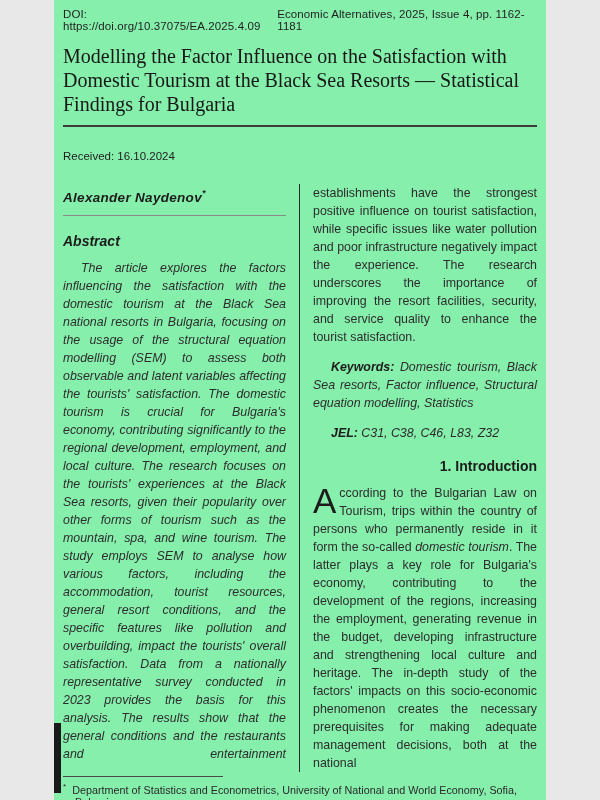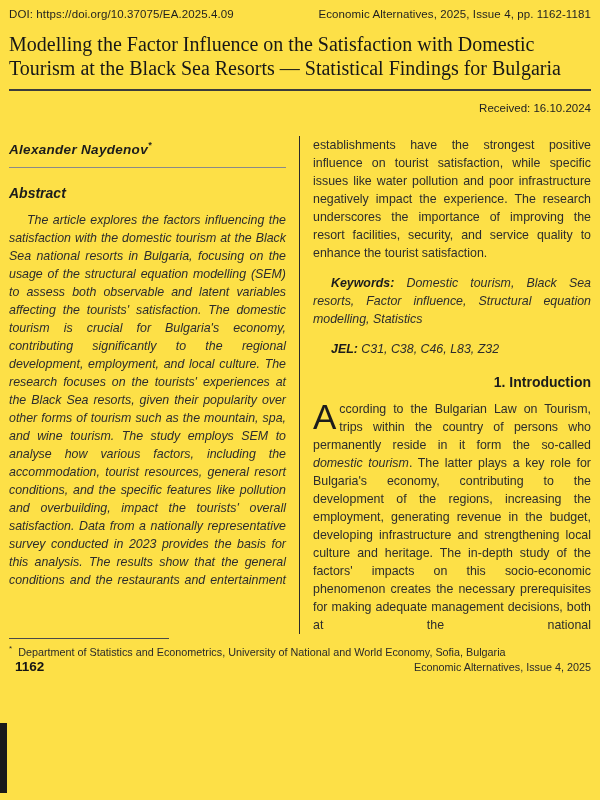--- a/index.html
+++ b/index.html
@@ -1,22 +1,22 @@
 <!DOCTYPE html>
 <html><head>
 <meta charset="utf-8">
 <style>
   * { margin: 0; padding: 0; box-sizing: border-box; }
   html, body { background: #e8e8e8; }
   .page {
     position: relative;
-    width: 600px;
+    width: 492px;
     height: 800px;
     margin: 0 auto;
-    background: #fde047;
+    background: #86efac;
     color: #262626;
     font-family: "Liberation Sans", sans-serif;
     overflow: hidden;
     padding: 8px 9px 0 9px;
   }
   .header-row {
     display: flex;
     justify-content: space-between;
     align-items: baseline;
     font-size: 11.5px;
@@ -31,22 +31,21 @@
     line-height: 1.2;
     color: #171717;
     max-width: 584px;
   }
   .title-rule {
     border: none;
     border-top: 2px solid #3c3c3c;
     margin-top: 9px;
   }
   .dates-block {
-    margin-top: 10px;
-    text-align: right;
+    margin-top: 22px;
     font-size: 11.5px;
     line-height: 14.5px;
     color: #222;
   }
   .columns {
     display: flex;
     margin-top: 20px;
   }
   .col { width: 50%; font-size: 12.4px; line-height: 18px; }
   .col-left  { padding-right: 13px; border-right: 1.5px solid #2b2b2b; font-style: italic; }

